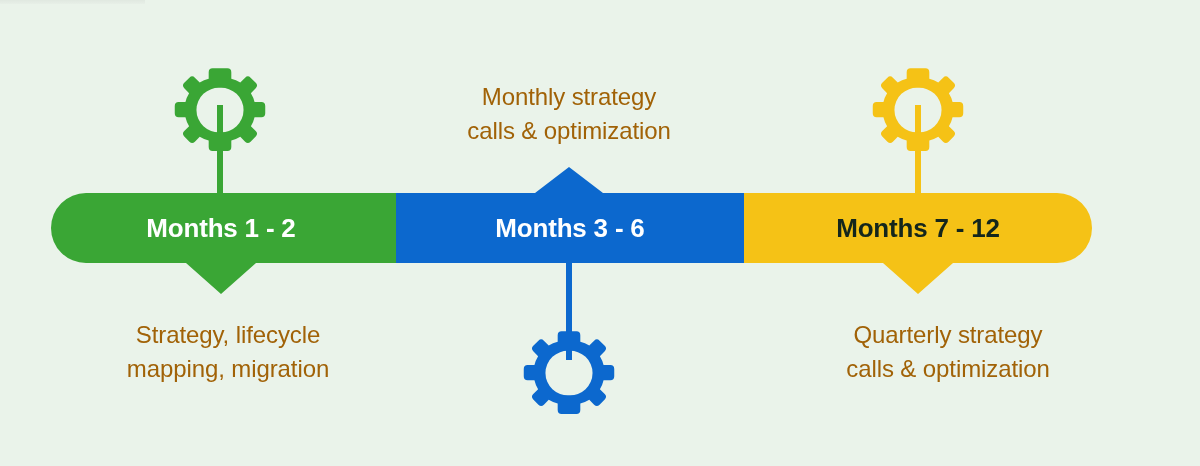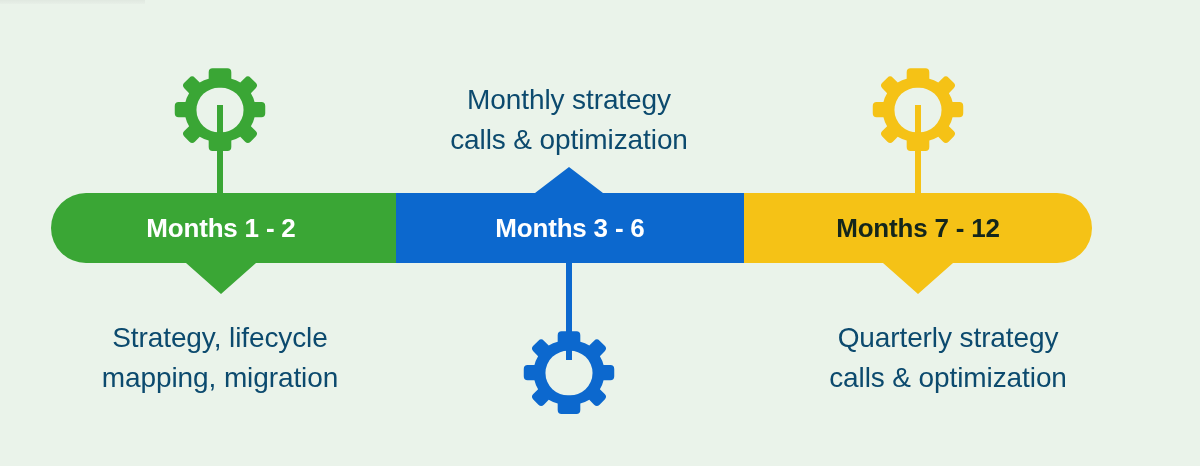--- a/index.html
+++ b/index.html
@@ -34,33 +34,33 @@
     top: 0;
   }
   .seg-label {
     font-weight: bold;
     font-size: 26px;
     letter-spacing: -0.2px;
   }
   .caption {
     position: absolute;
     text-align: center;
-    font-size: 28px;
+    font-size: 24px;
     line-height: 1.42;
-    color: #0c4a6e;
+    color: #a16207;
     letter-spacing: -0.1px;
     white-space: pre-line;
   }
   #caption-top {
     left: 404px;
     top: 80px;
     width: 330px;
   }
   #caption-left {
-    left: 60px;
+    left: 68px;
     top: 318px;
     width: 320px;
   }
   #caption-right {
     left: 788px;
     top: 318px;
     width: 320px;
   }
 </style>
 </head>

